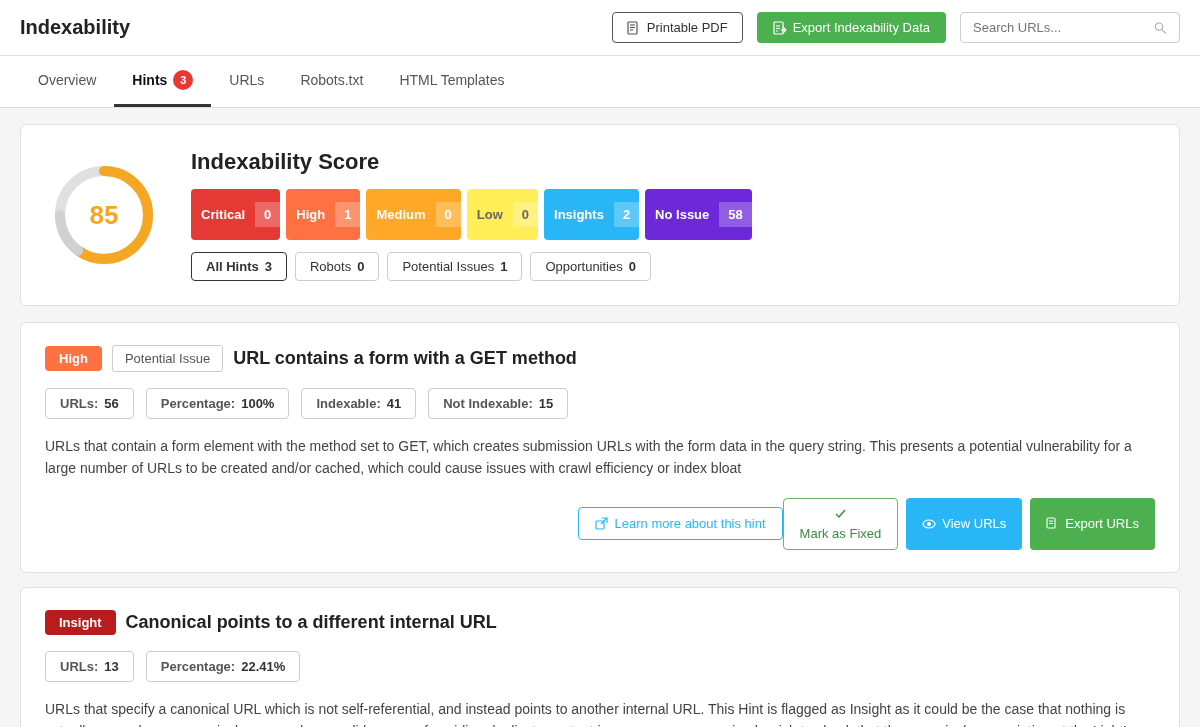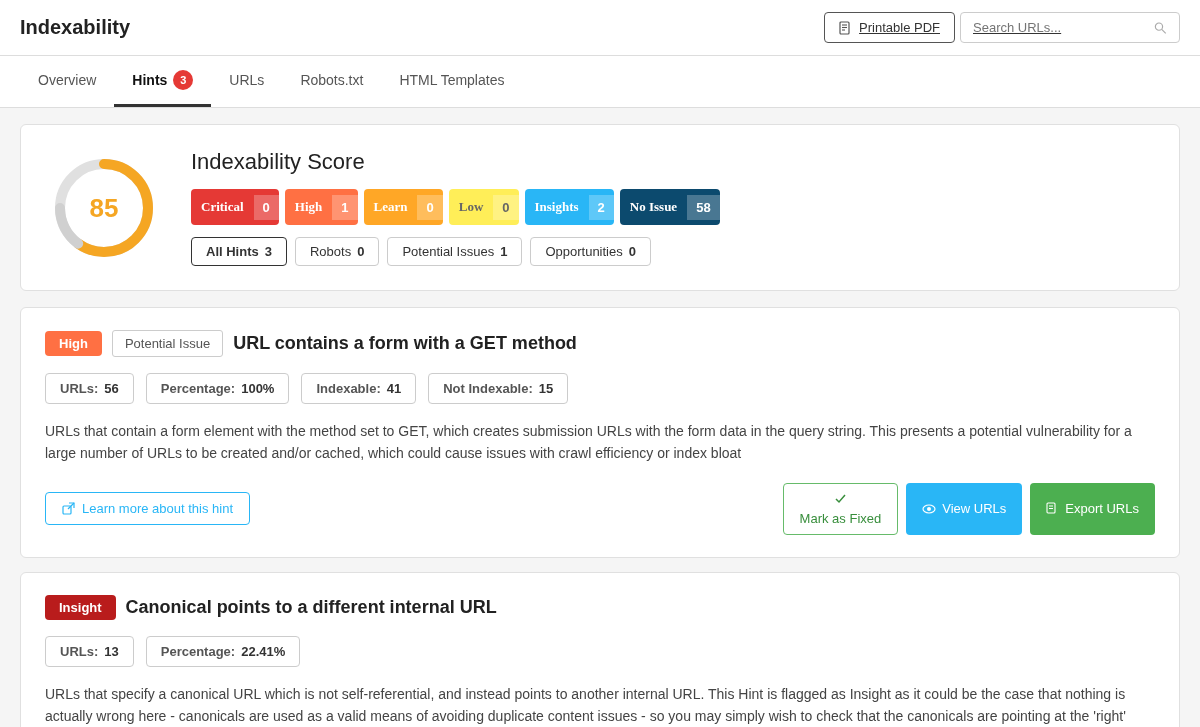--- a/index.html
+++ b/index.html
@@ -8,21 +8,21 @@
     .top-bar {
       background: #fff;
       border-bottom: 1px solid #ddd;
       padding: 12px 20px;
       display: flex;
       align-items: center;
       justify-content: space-between;
     }
     .top-bar-left { display: flex; align-items: center; }
     .page-title { font-size: 20px; font-weight: 600; color: #222; }
-    .top-bar-right { display: flex; align-items: center; gap: 5px; text-decoration: underline; }
+    .top-bar-right { display: flex; align-items: center; gap: 14px; }
 
     .btn-pdf {
       border: 1.5px solid #555;
       background: #fff;
       padding: 7px 14px;
       border-radius: 4px;
       cursor: pointer;
       font-size: 13px;
       display: flex; align-items: center; gap: 6px;
       color: #333;
@@ -102,47 +102,46 @@
     }
     .donut-svg { width: 110px; height: 110px; }
     .donut-score {
       position: absolute;
       top: 50%; left: 50%;
       transform: translate(-50%, -50%);
       font-size: 26px; font-weight: 700; color: #f5a623;
     }
 
     .score-info { flex: 1; }
-    .score-title { font-size: 22px; font-weight: 400; color: #222; margin-bottom: 14px; }
+    .score-title { font-size: 22px; font-weight: 700; color: #222; margin-bottom: 14px; }
 
     .badges-row { display: flex; flex-wrap: wrap; gap: 6px; margin-bottom: 12px; }
     .badge {
       display: flex; align-items: center; gap: 0;
       border-radius: 4px;
       overflow: hidden;
       font-size: 13px;
       font-weight: 600;
     }
     .badge-label {
-      padding: 10px 10px;
-      color: #fff;
-      font-family: Liberation Serif, serif;
+      padding: 18px 10px;
+      color: #fff;
     }
     .badge-count {
       background: rgba(255,255,255,0.25);
       padding: 5px 9px;
       color: #fff;
     }
     .badge-critical { background: #e53935; }
     .badge-high { background: #ff7043; }
     .badge-medium { background: #ffa726; }
     .badge-low { background: #ffee58; color: #666; }
     .badge-low .badge-count { color: #666; }
     .badge-insights { background: #29b6f6; }
-    .badge-noissue { background: #0c4a6e; align-items: center; }
+    .badge-noissue { background: #6d28d9; align-items: center; }
 
     .filter-row { display: flex; gap: 8px; }
     .filter-btn {
       border: 1.5px solid #ccc;
       background: #fff;
       border-radius: 4px;
       padding: 6px 14px;
       cursor: pointer;
       font-size: 13px;
       color: #333;
@@ -193,21 +192,21 @@
     .hint-desc {
       font-size: 14px;
       color: #444;
       line-height: 1.6;
       margin-bottom: 18px;
     }
 
     .hint-actions {
       display: flex;
       align-items: center;
-      justify-content: space-between;
+      justify-content: flex-end;
     }
     .btn-learn {
       border: 1.5px solid #29b6f6;
       background: #fff;
       color: #29b6f6;
       padding: 8px 16px;
       border-radius: 4px;
       cursor: pointer;
       font-size: 13px;
       display: flex; align-items: center; gap: 7px;
@@ -257,20 +256,31 @@
   <div class="top-bar-right">
     <button class="btn-pdf">
       <svg width="14" height="14" viewBox="0 0 14 14" fill="none">
         <rect x="1" y="1" width="9" height="12" rx="1" stroke="#555" stroke-width="1.2" fill="none"></rect>
         <line x1="3" y1="4" x2="8" y2="4" stroke="#555" stroke-width="1.1"></line>
         <line x1="3" y1="6.5" x2="8" y2="6.5" stroke="#555" stroke-width="1.1"></line>
         <line x1="3" y1="9" x2="6" y2="9" stroke="#555" stroke-width="1.1"></line>
       </svg>
       <span>Printable PDF</span>
     </button>
+    <button class="btn-export-data">
+      <svg width="14" height="14" viewBox="0 0 14 14" fill="none">
+        <rect x="1" y="1" width="9" height="12" rx="1" stroke="#fff" stroke-width="1.2" fill="none"></rect>
+        <line x1="3" y1="5" x2="7" y2="5" stroke="#fff" stroke-width="1.1"></line>
+        <line x1="3" y1="7.5" x2="7" y2="7.5" stroke="#fff" stroke-width="1.1"></line>
+        <line x1="3" y1="10" x2="5" y2="10" stroke="#fff" stroke-width="1.1"></line>
+        <polyline points="10,6 13,9 10,12" stroke="#fff" stroke-width="1.2" fill="none"></polyline>
+        <line x1="13" y1="9" x2="8" y2="9" stroke="#fff" stroke-width="1.2"></line>
+      </svg>
+      <span>Export Indexability Data</span>
+    </button>
     <div class="search-box">
       <input type="text" placeholder="Search URLs..." style="">
       <svg width="14" height="14" viewBox="0 0 14 14" fill="none">
         <circle cx="5.5" cy="5.5" r="4" stroke="#aaa" stroke-width="1.3"></circle>
         <line x1="8.5" y1="8.5" x2="13" y2="13" stroke="#aaa" stroke-width="1.3"></line>
       </svg>
     </div>
   </div>
 </div>
 
@@ -315,21 +325,21 @@
       <div class="badges-row">
         <div class="badge badge-critical">
           <span class="badge-label">Critical</span>
           <span class="badge-count">0</span>
         </div>
         <div class="badge badge-high">
           <span class="badge-label">High</span>
           <span class="badge-count">1</span>
         </div>
         <div class="badge badge-medium">
-          <span class="badge-label">Learn</span>
+          <span class="badge-label">Medium</span>
           <span class="badge-count">0</span>
         </div>
         <div class="badge badge-low">
           <span class="badge-label" style="color:#666;">Low</span>
           <span class="badge-count" style="color:#666;">0</span>
         </div>
         <div class="badge badge-insights">
           <span class="badge-label">Insights</span>
           <span class="badge-count">2</span>
         </div>

